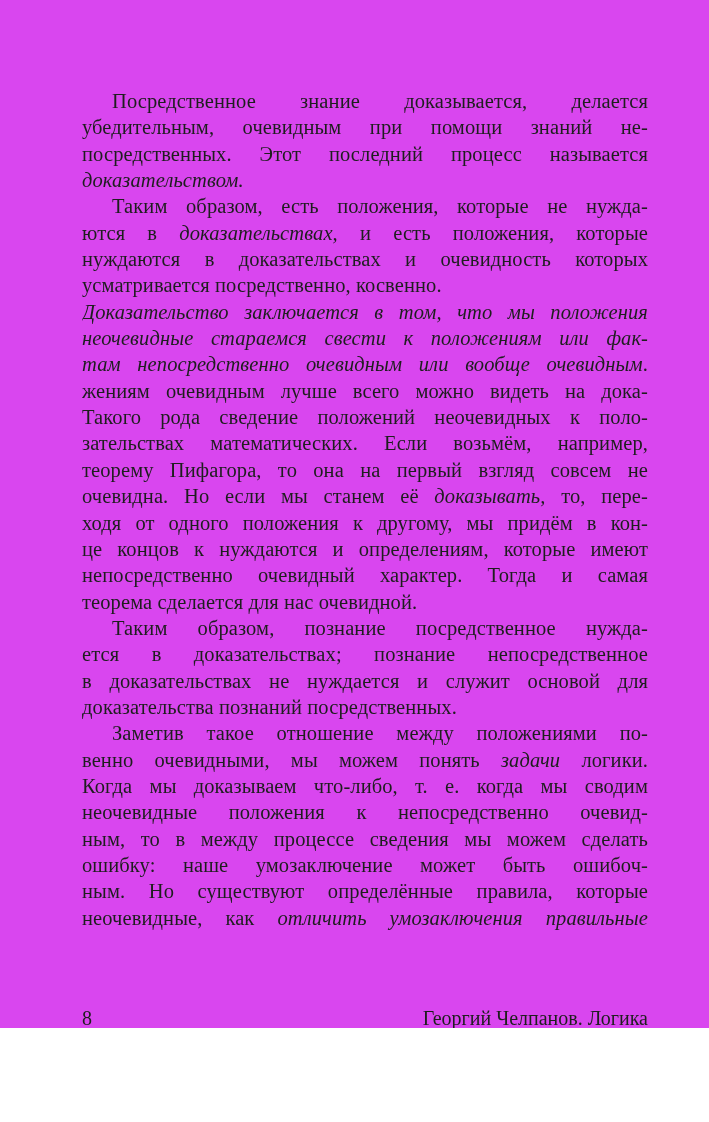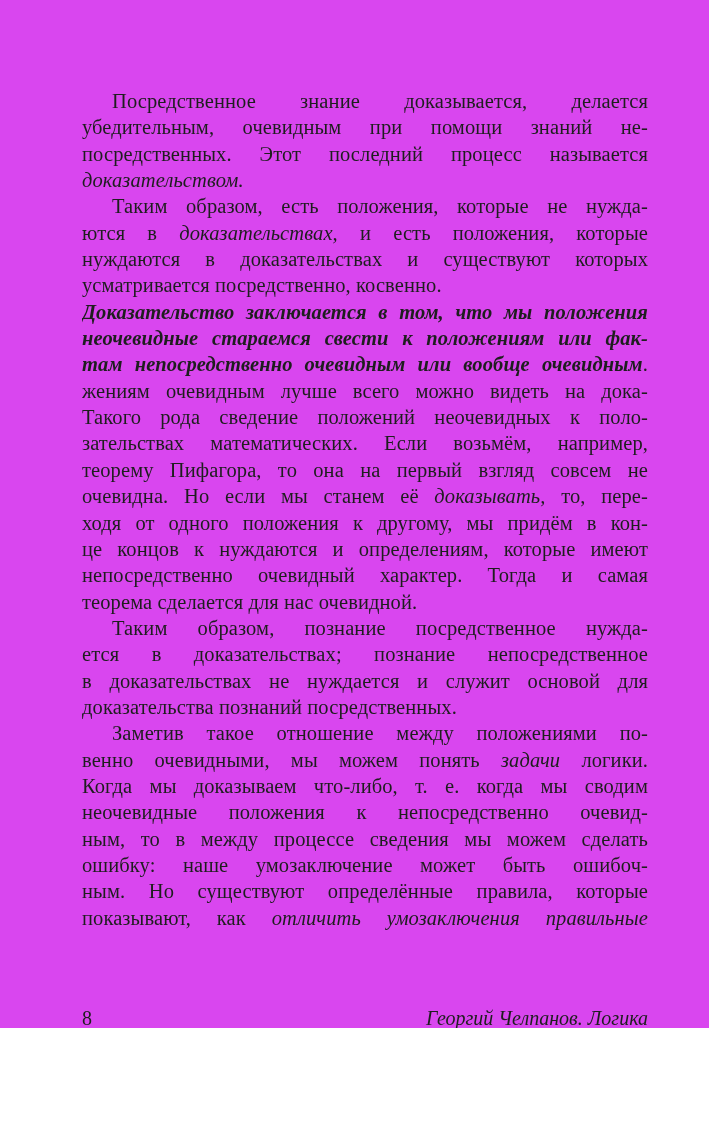--- a/index.html
+++ b/index.html
@@ -31,51 +31,50 @@
     letter-spacing: 0.1px;
   }
   .line.just {
     text-align: justify;
     text-align-last: justify;
   }
   .line.indent {
     text-indent: 30px;
   }
   .it { font-style: italic; }
-  .bi { font-style: italic; font-weight: 700; }
+  .bi { font-style: italic; font-weight: 400; }
   .footer {
     position: absolute;
     left: 82px;
     top: 1005px;
     width: 566px;
     font-size: 20px;
     line-height: 26px;
     display: flex;
     justify-content: space-between;
     align-items: baseline;
   }
   .folio {
     font-style: normal;
   }
   .running-title {
-    font-style: italic;
   }
 </style>
 </head>
 <body>
 
 <div class="page">
   <div class="text-block">
       <div class="line just indent"><span>Посредственное знание доказывается, делается</span></div>
       <div class="line just"><span>убедительным, очевидным при помощи знаний не-</span></div>
       <div class="line just"><span>посредственных. Этот последний процесс называется</span></div>
       <div class="line"><span class="it">доказательством.</span></div>
       <div class="line just indent"><span>Таким образом, есть положения, которые не нужда-</span></div>
       <div class="line just"><span>ются в </span><span class="it">доказательствах,</span><span> и есть положения, которые</span></div>
-      <div class="line just"><span>нуждаются в доказательствах и существуют которых</span></div>
+      <div class="line just"><span>нуждаются в доказательствах и очевидность которых</span></div>
       <div class="line"><span>усматривается посредственно, косвенно.</span></div>
       <div class="line just"><span class="bi">Доказательство заключается в том, что мы положения</span></div>
       <div class="line just"><span class="bi">неочевидные стараемся свести к положениям или фак-</span></div>
       <div class="line just"><span class="bi">там непосредственно очевидным или вообще очевидным</span><span>.</span></div>
       <div class="line just"><span>жениям очевидным лучше всего можно видеть на дока-</span></div>
       <div class="line just"><span>Такого рода сведение положений неочевидных к поло-</span></div>
       <div class="line just"><span>зательствах математических. Если возьмём, например,</span></div>
       <div class="line just"><span>теорему Пифагора, то она на первый взгляд совсем не</span></div>
       <div class="line just"><span>очевидна. Но если мы станем её </span><span class="it">доказывать,</span><span> то, пере-</span></div>
       <div class="line just"><span>ходя от одного положения к другому, мы придём в кон-</span></div>
@@ -86,19 +85,19 @@
       <div class="line just"><span>ется в доказательствах; познание непосредственное</span></div>
       <div class="line just"><span>в доказательствах не нуждается и служит основой для</span></div>
       <div class="line"><span>доказательства познаний посредственных.</span></div>
       <div class="line just indent"><span>Заметив такое отношение между положениями по-</span></div>
       <div class="line just"><span>венно очевидными, мы можем понять </span><span class="it">задачи</span><span> логики.</span></div>
       <div class="line just"><span>Когда мы доказываем что-либо, т. е. когда мы сводим</span></div>
       <div class="line just"><span>неочевидные положения к непосредственно очевид-</span></div>
       <div class="line just"><span>ным, то в между процессе сведения мы можем сделать</span></div>
       <div class="line just"><span>ошибку: наше умозаключение может быть ошибоч-</span></div>
       <div class="line just"><span>ным. Но существуют определённые правила, которые</span></div>
-      <div class="line just"><span>показывают, как </span><span class="it">отличить умозаключения правильные</span></div>
+      <div class="line just"><span>неочевидные, как </span><span class="it">отличить умозаключения правильные</span></div>
     </div>
   <div class="footer">
     <span class="folio">8</span>
     <span class="running-title">Георгий Челпанов. Логика</span>
   </div>
 </div>
 
 </body></html>

